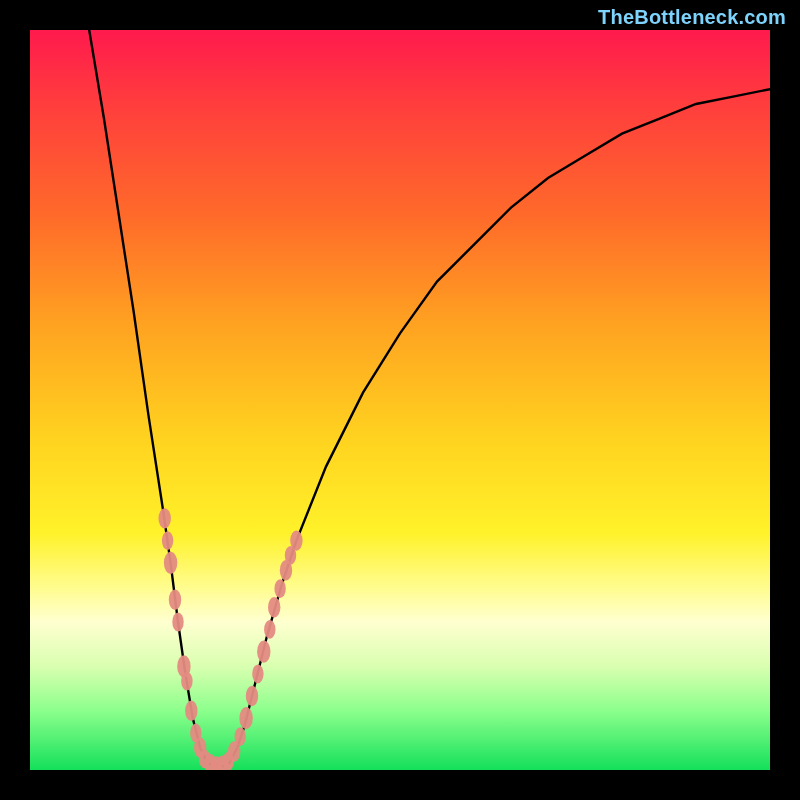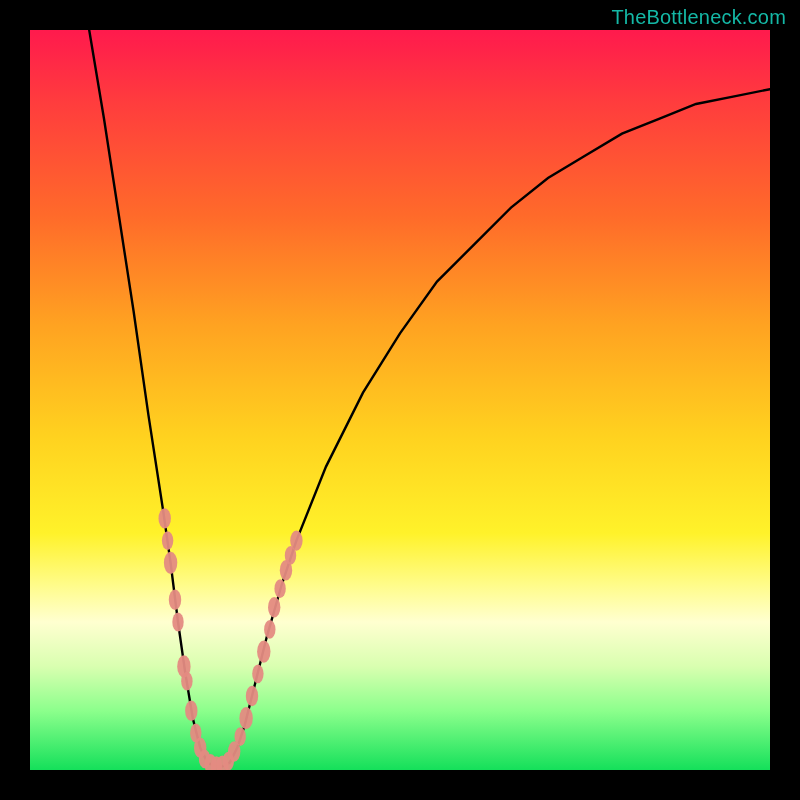--- a/index.html
+++ b/index.html
@@ -34,23 +34,23 @@
       #ffffd0 80%,
       #d9ffb0 86%,
       #8cff8c 92%,
       #14e05a 100%
     );
   }
   .watermark {
     position: absolute;
     top: 6px;
     right: 14px;
-    color: #14b8a6;
+    color: #7dd3fc;
     font-size: 20px;
-    font-weight: 400;
+    font-weight: 700;
     letter-spacing: 0.2px;
     user-select: none;
   }
   svg.curve {
     position: absolute;
     left: 0; top: 0;
     width: 740px; height: 740px;
   }
   .curve path.main {
     fill: none;

